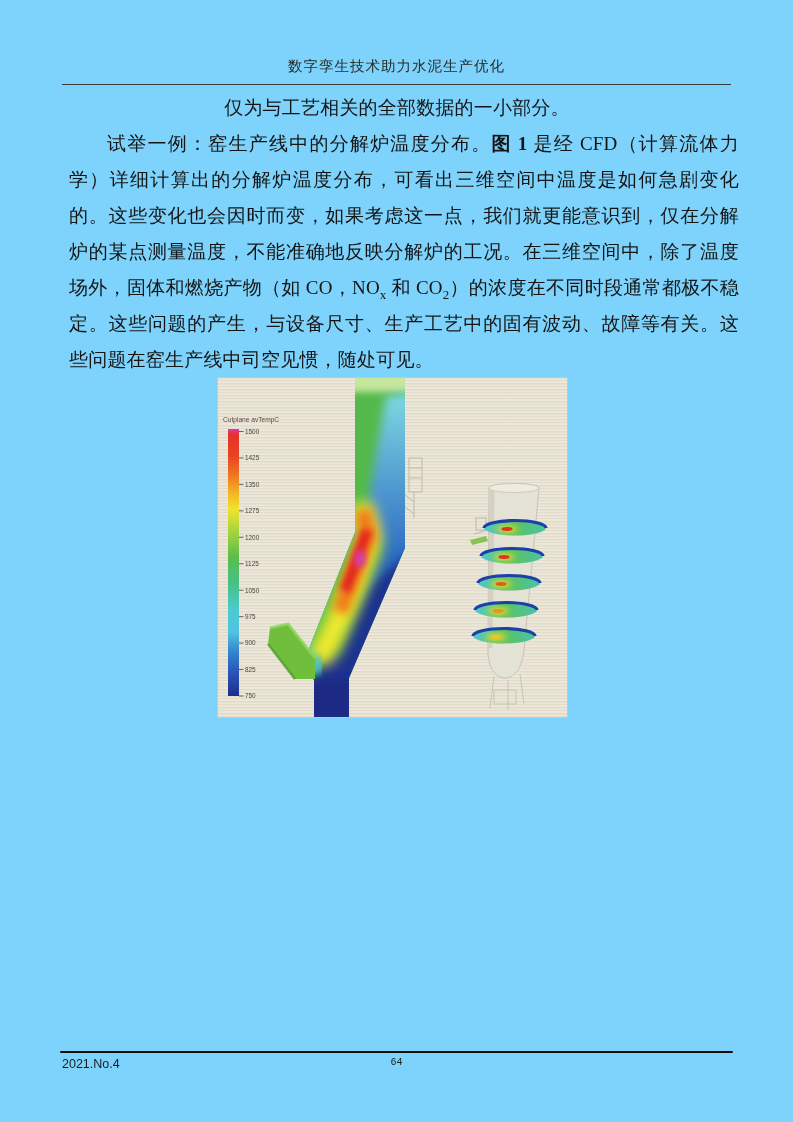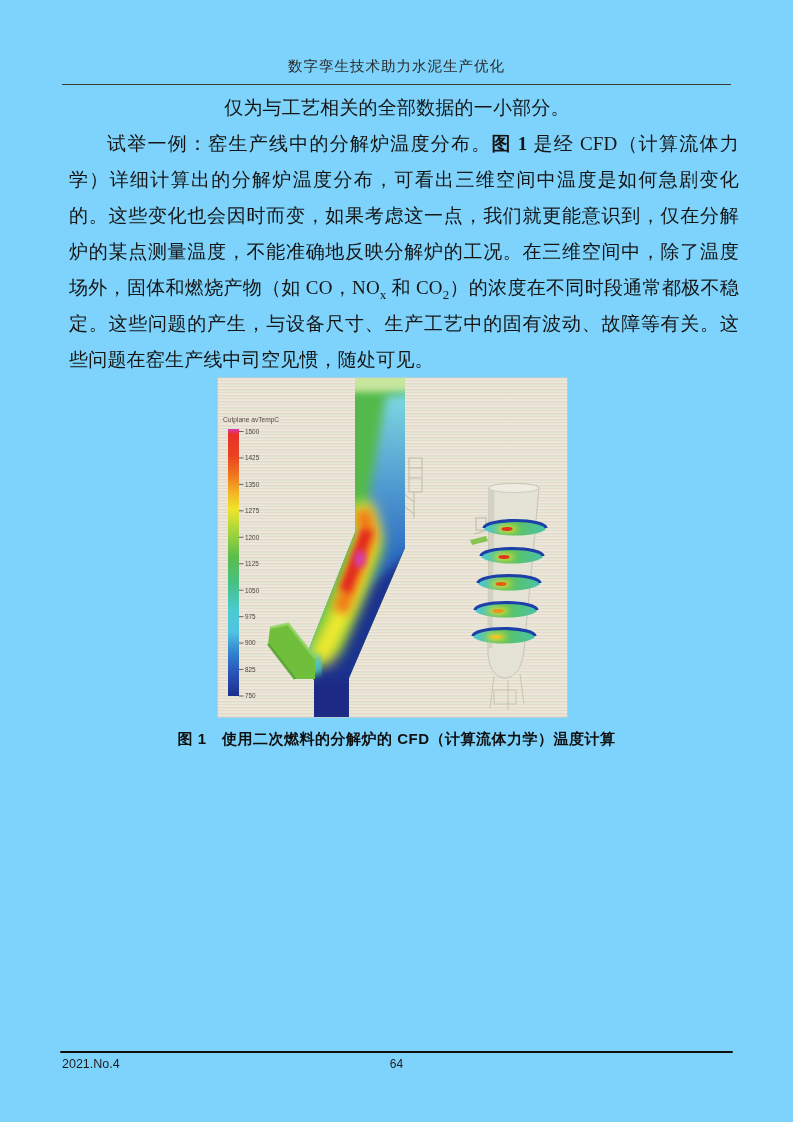--- a/index.html
+++ b/index.html
@@ -48,22 +48,22 @@
     font-family: "Liberation Sans", "DejaVu Sans", sans-serif;
     font-size: 15px; font-weight: 700; color: #101010;
     letter-spacing: 0.5px;
   }
   .footer-rule {
     position: absolute; top: 1051px; left: 60px; width: 673px;
     border-top: 2.6px solid #0e0e0e; border-radius: 2px;
   }
   .footer-page {
     position: absolute; top: 1057px; left: 62px; width: 669px;
-    text-align: center; font-family: Liberation Sans, sans-serif;
-    font-size: 12px; color: #1d1d1d;
+    text-align: center; font-family: Liberation Mono, monospace;
+    font-size: 10px; color: #1d1d1d;
   }
   .footer-issue {
     position: absolute; top: 1057px; left: 62px; width: 669px;
     font-family: "Liberation Sans", "DejaVu Sans", sans-serif;
     font-size: 12.5px; color: #1d1d1d;
   }
 </style>
 </head>
 <body>
 
@@ -229,20 +229,19 @@
           <g>
             <ellipse cx="286" cy="258" rx="31" ry="7.5" fill="url(#cutFill)"></ellipse>
             <path d="M255,258 A31,7.5 0 0 1 317,258" fill="none" stroke="#1d3fa8" stroke-width="3.2"></path>
             <ellipse cx="278" cy="259" rx="11" ry="3.2" fill="#efe02c" filter="url(#b3)"></ellipse>
             <ellipse cx="278" cy="259" rx="5.5" ry="1.9" fill="#efc324"></ellipse>
           </g>
         </g>
     </svg>
   </div>
 
-  <div class="caption">图 1　使用二次燃料的分解炉的 CFD（计算流体力学）温度计算</div>
 
 
   <div class="footer-rule"></div>
   <div class="footer-page">64</div>
   <div class="footer-issue">2021.No.4</div>
 
 </div>
 
 </body></html>

